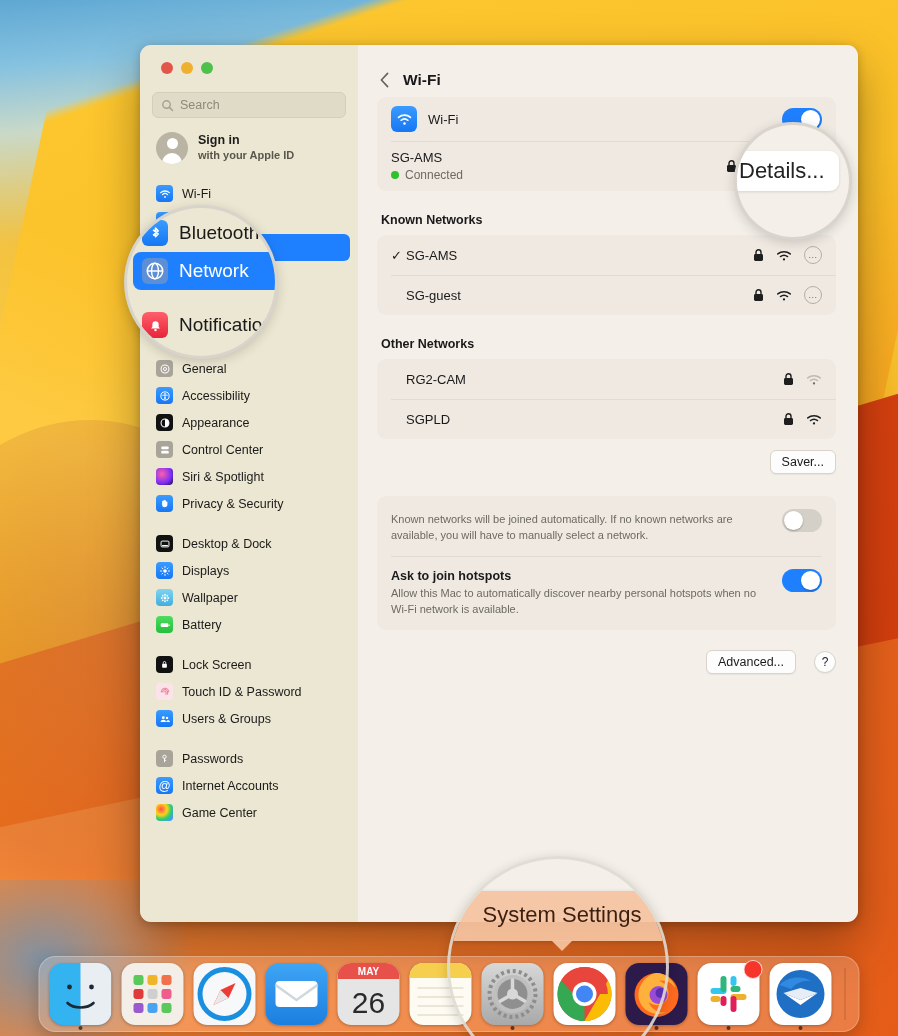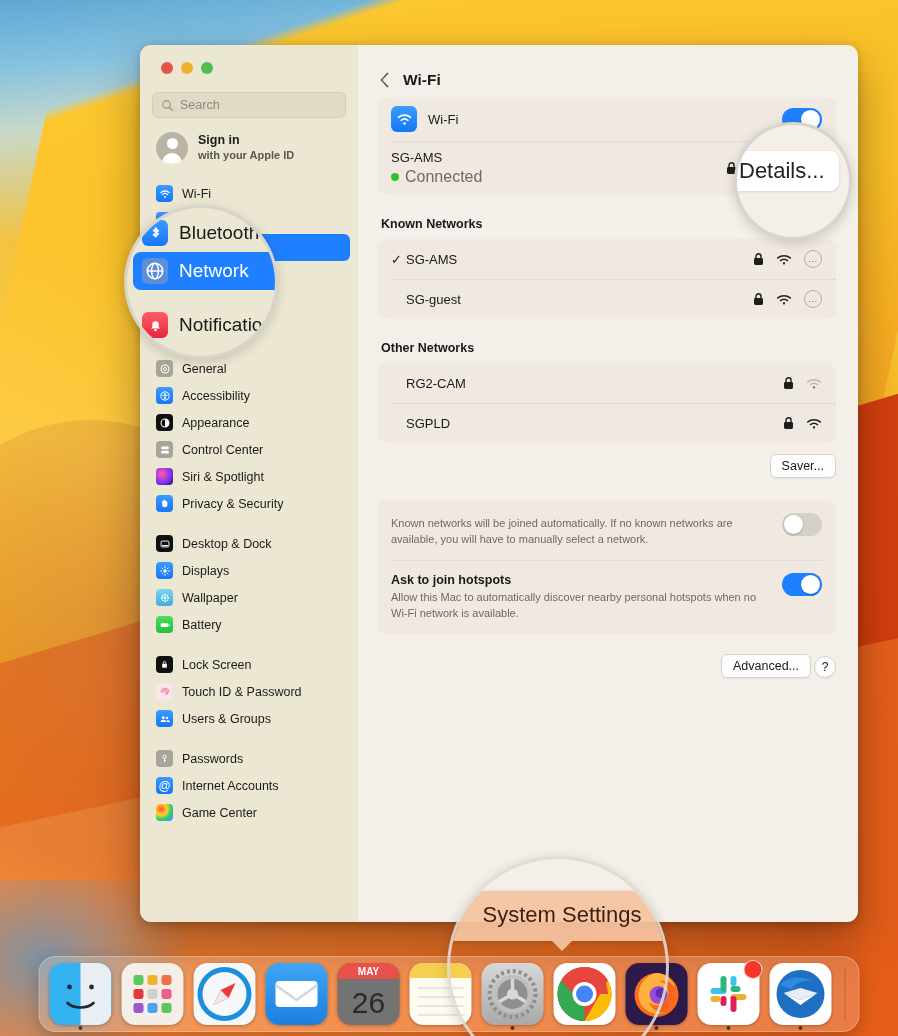--- a/index.html
+++ b/index.html
@@ -186,21 +186,21 @@
   .switch .knob {
     position: absolute; top: 2px; left: 2px;
     width: 19px; height: 19px; border-radius: 50%;
     background: #fff;
     box-shadow: 0 1px 2px rgba(0,0,0,.28);
   }
   .switch.on .knob { left: 19px; }
 
   .conn-block { display: flex; flex-direction: column; gap: 3px; padding: 9px 0; }
   .conn-name { font-size: 13px; color: #19191b; }
-  .conn-status { font-size: 16px; color: #6d6a63; display: flex; align-items: center; gap: 6px; }
+  .conn-status { font-size: 12px; color: #6d6a63; display: flex; align-items: center; gap: 6px; }
   .dot-green { width: 8px; height: 8px; border-radius: 50%; background: #2fc22f; display:inline-block; }
 
   .btn {
     background: #fdfdfd;
     border: 1px solid #d9d4cb;
     border-radius: 6px;
     font-size: 12.5px;
     color: #1a1a1a;
     padding: 4px 11px;
     box-shadow: 0 1px 1px rgba(0,0,0,.06);
@@ -233,22 +233,22 @@
   .pref-row { display: flex; padding: 13px 14px; position: relative; }
   .pref-row + .pref-row::before {
     content: ""; position: absolute; left: 14px; right: 14px; top: 0; height: 1px;
     background: #e2dbd1;
   }
   .pref-texts { flex: 1; padding-right: 14px; }
   .pref-title { font-size: 12.5px; font-weight: bold; color: #19191b; }
   .pref-desc  { font-size: 11px; color: #6d6a63; line-height: 1.42; margin-top: 3px; }
 
   .footer-btns {
-    display: flex; justify-content: flex-end; align-items: flex-end;
-    gap: 3px; margin-top: 20px;
+    display: flex; justify-content: flex-end; align-items: center;
+    gap: 18px; margin-top: 20px;
   }
   .help-btn {
     width: 22px; height: 22px; border-radius: 50%;
     background: #fdfdfd; border: 1px solid #d9d4cb;
     display: flex; align-items: center; justify-content: center;
     font-size: 12px; color: #1a1a1a;
     box-shadow: 0 1px 1px rgba(0,0,0,.06);
   }
 
   
@@ -899,21 +899,21 @@
     <div class="dock-app">
       <div class="dock-icon" style="background:linear-gradient(180deg,#3fa5f5,#1b7fe0)">
         <svg viewBox="0 0 62 62" width="62" height="62">
           <rect x="10" y="18" width="42" height="26" rx="4" fill="#fff"></rect>
           <path d="M10 22l21 15 21-15" stroke="#cfd8de" stroke-width="2.6" fill="none"></path>
         </svg>
       </div>
     </div>
 
     <div class="dock-app">
-      <div class="dock-icon" style="background:#737373">
+      <div class="dock-icon" style="background:#e5e5e5">
         <svg viewBox="0 0 62 62" width="62" height="62">
           <rect x="0" y="0" width="62" height="16" fill="#e8504a"></rect>
           <text x="31" y="12" font-family="Liberation Sans" font-size="10" font-weight="bold" fill="#fff" text-anchor="middle">MAY</text>
           <text x="31" y="50" font-family="Liberation Sans" font-size="30" fill="#2a2a2a" text-anchor="middle">26</text>
         </svg>
       </div>
     </div>
 
     <div class="dock-app">
       <div class="dock-icon" style="background:#fdfbf2">

